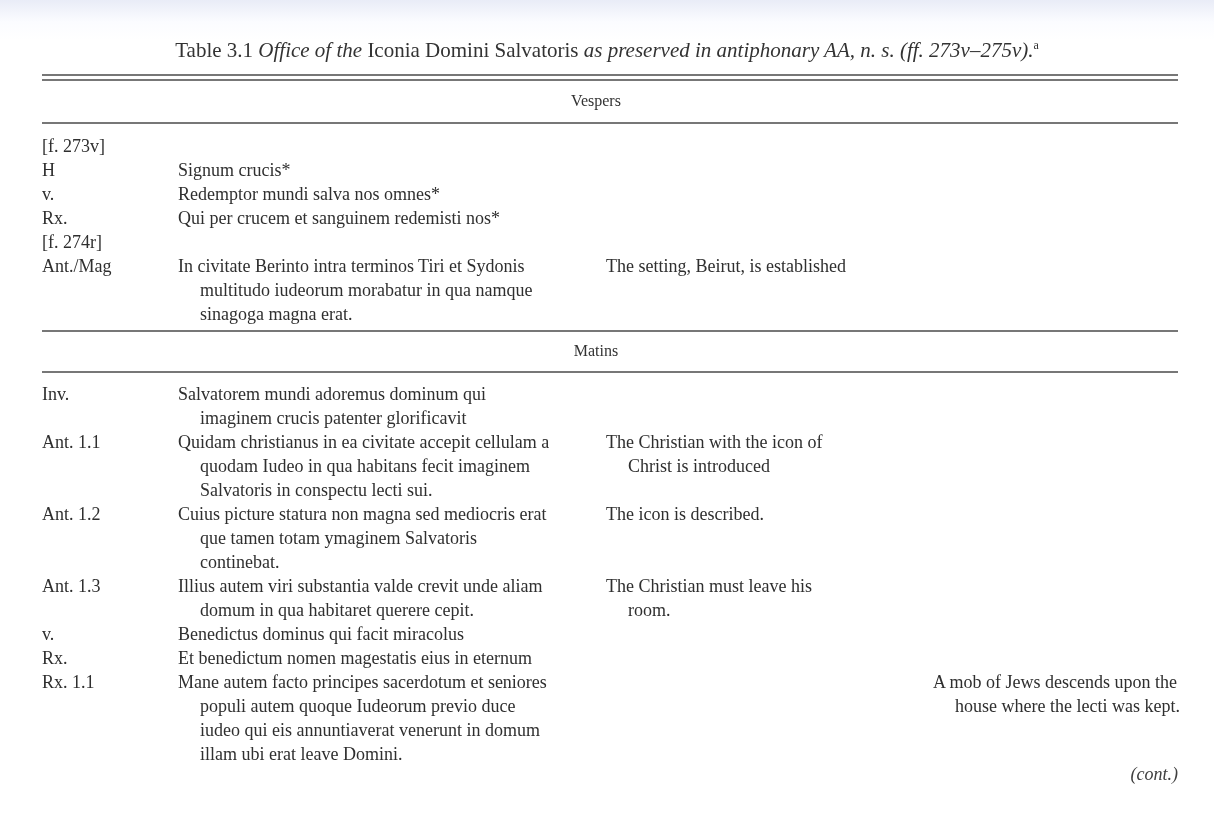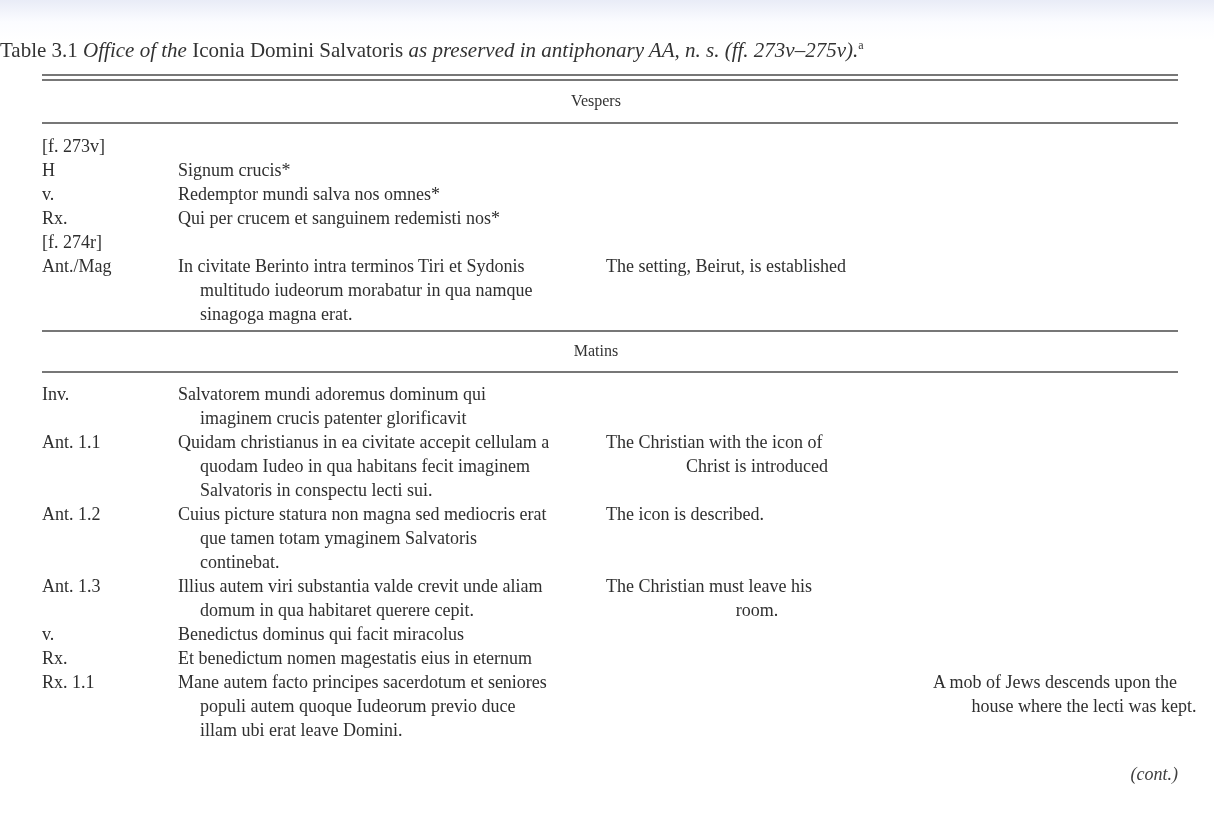--- a/index.html
+++ b/index.html
@@ -5,38 +5,38 @@
     html, body { margin: 0; padding: 0; }
     body {
       width: 1214px; height: 830px; overflow: hidden;
       background: linear-gradient(#e9ecf7 0px, #fbfcff 22px, #ffffff 40px, #ffffff 100%);
       font-family: "DejaVu Serif", "Liberation Serif", serif;
       color: #2a2a2a;
       position: relative;
     }
     .caption {
       position: absolute; left: 0; width: 1214px; top: 38px;
-      font-family: "Liberation Serif", serif;
+      text-align: center; font-family: "Liberation Serif", serif;
       font-size: 21px; color: #333;
     }
     .caption i { font-style: italic; }
     .caption sup { font-size: 12px; }
     .rule { position: absolute; left: 42px; width: 1136px; height: 1.5px; background: #777; }
     .section-head {
       position: absolute; left: 28px; width: 1136px; text-align: center;
       font-family: "Liberation Serif", serif; font-size: 16px; color: #333;
     }
     .row { position: absolute; left: 0; width: 1214px; font-family: "Liberation Serif", serif; font-size: 18px; line-height: 24px; color: #2f2f2f; }
     .lbl { position: absolute; left: 42px; white-space: nowrap; }
     .txt { position: absolute; left: 178px; width: 430px; }
     .txt .l { display: block; white-space: nowrap; }
     .txt .l.cont { padding-left: 22px; }
     .note { position: absolute; left: 606px; width: 280px; }
     .note .l { display: block; white-space: nowrap; }
-    .note .l.cont { padding-left: 22px; text-align: center; }
+    .note .l.cont { padding-left: 22px; }
     .note.far { left: 888px; margin-left: 45px; }
     .cont-mark { position: absolute; right: 36px; top: 764px; font-family: "Liberation Serif", serif; font-style: italic; font-size: 18px; color: #404040; }
   </style>
 </head>
 <body>
 
 <div class="caption">
   <span>Table 3.1</span>
   <i>Office of the</i>
   <span>Iconia Domini Salvatoris</span>
@@ -142,20 +142,21 @@
       <span class="lbl">Rx.</span>
       <div class="txt">
         <span class="l">Et benedictum nomen magestatis eius in eternum</span>
       </div>
     </div>
     <div class="row" style="top: 670px;">
       <span class="lbl">Rx. 1.1</span>
       <div class="txt">
         <span class="l">Mane autem facto principes sacerdotum et seniores</span>
         <span class="l cont">populi autem quoque Iudeorum previo duce</span>
+        <span class="l cont">iudeo qui eis annuntiaverat venerunt in domum</span>
         <span class="l cont">illam ubi erat leave Domini.</span>
       </div>
       <div class="note far">
         <span class="l">A mob of Jews descends upon the</span>
         <span class="l cont">house where the lecti was kept.</span>
       </div>
     </div>
   </div>
 
 <div class="cont-mark">(cont.)</div>

